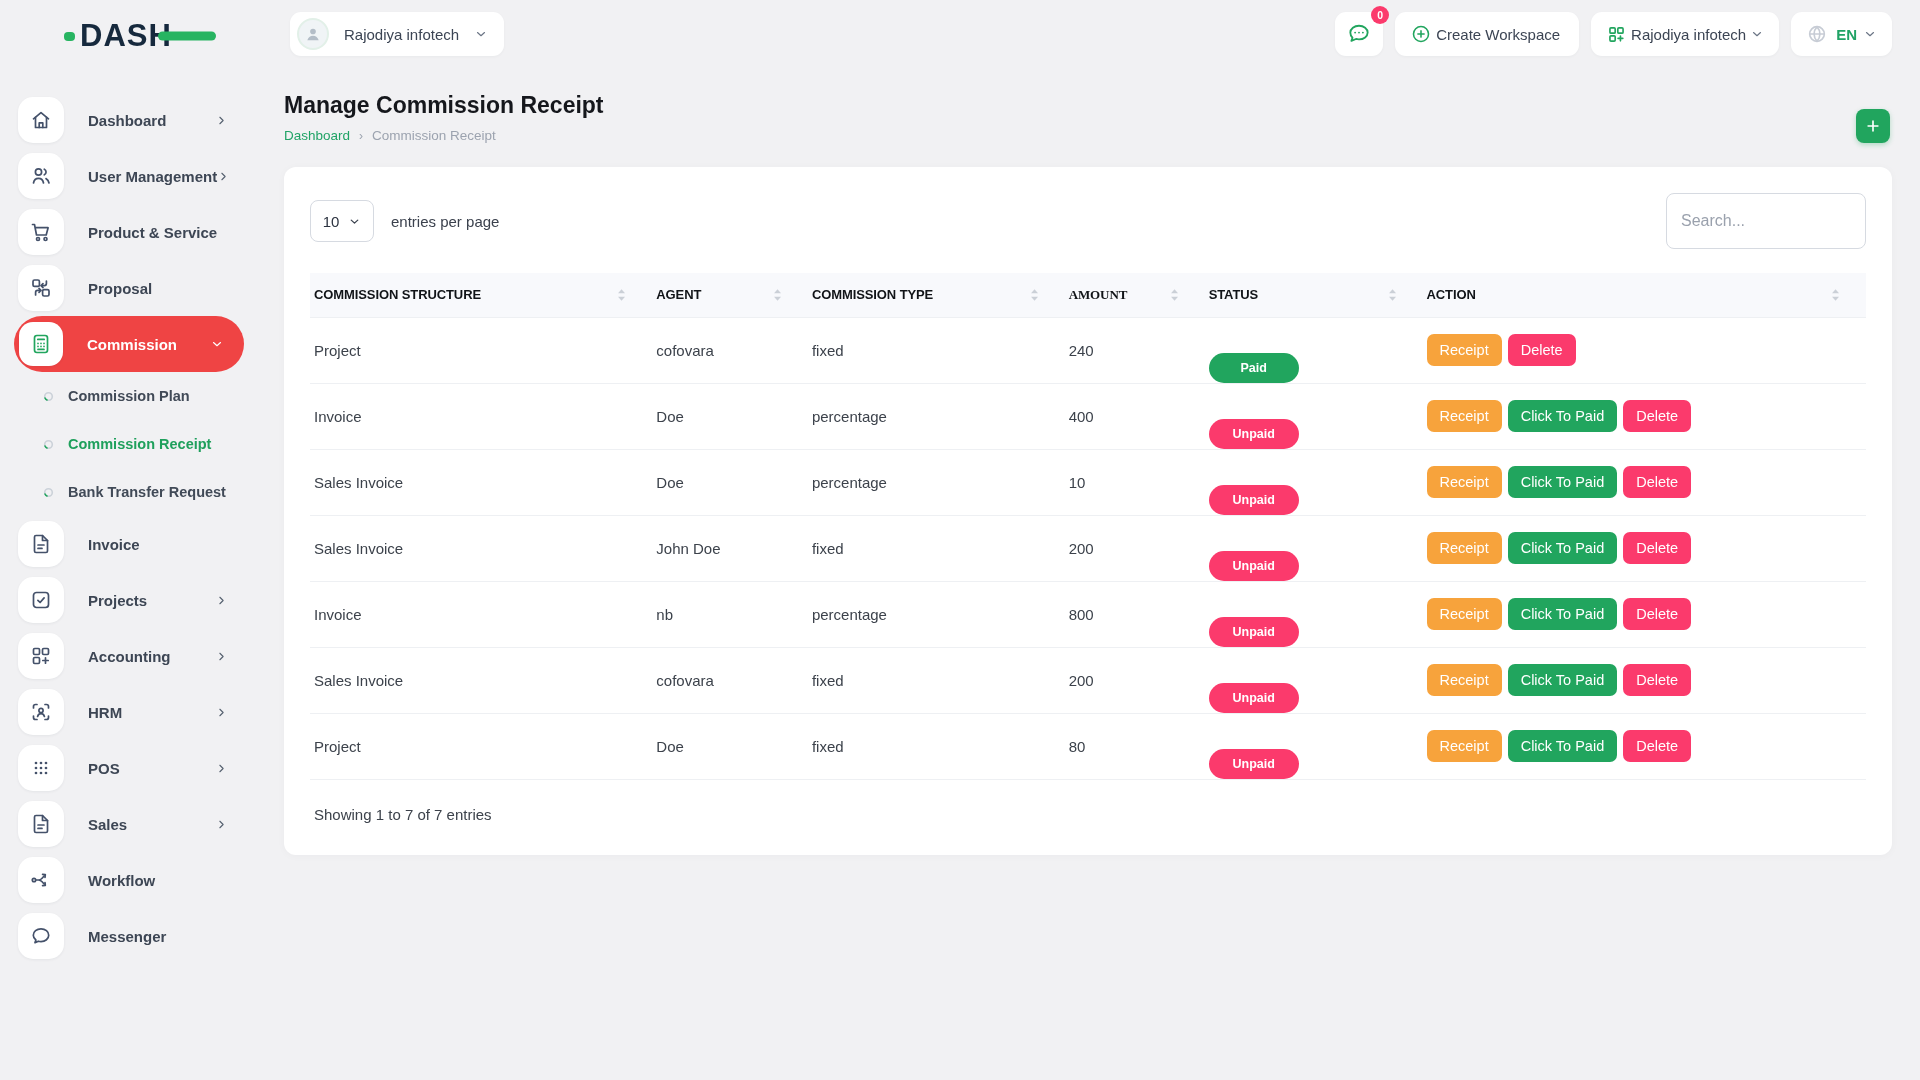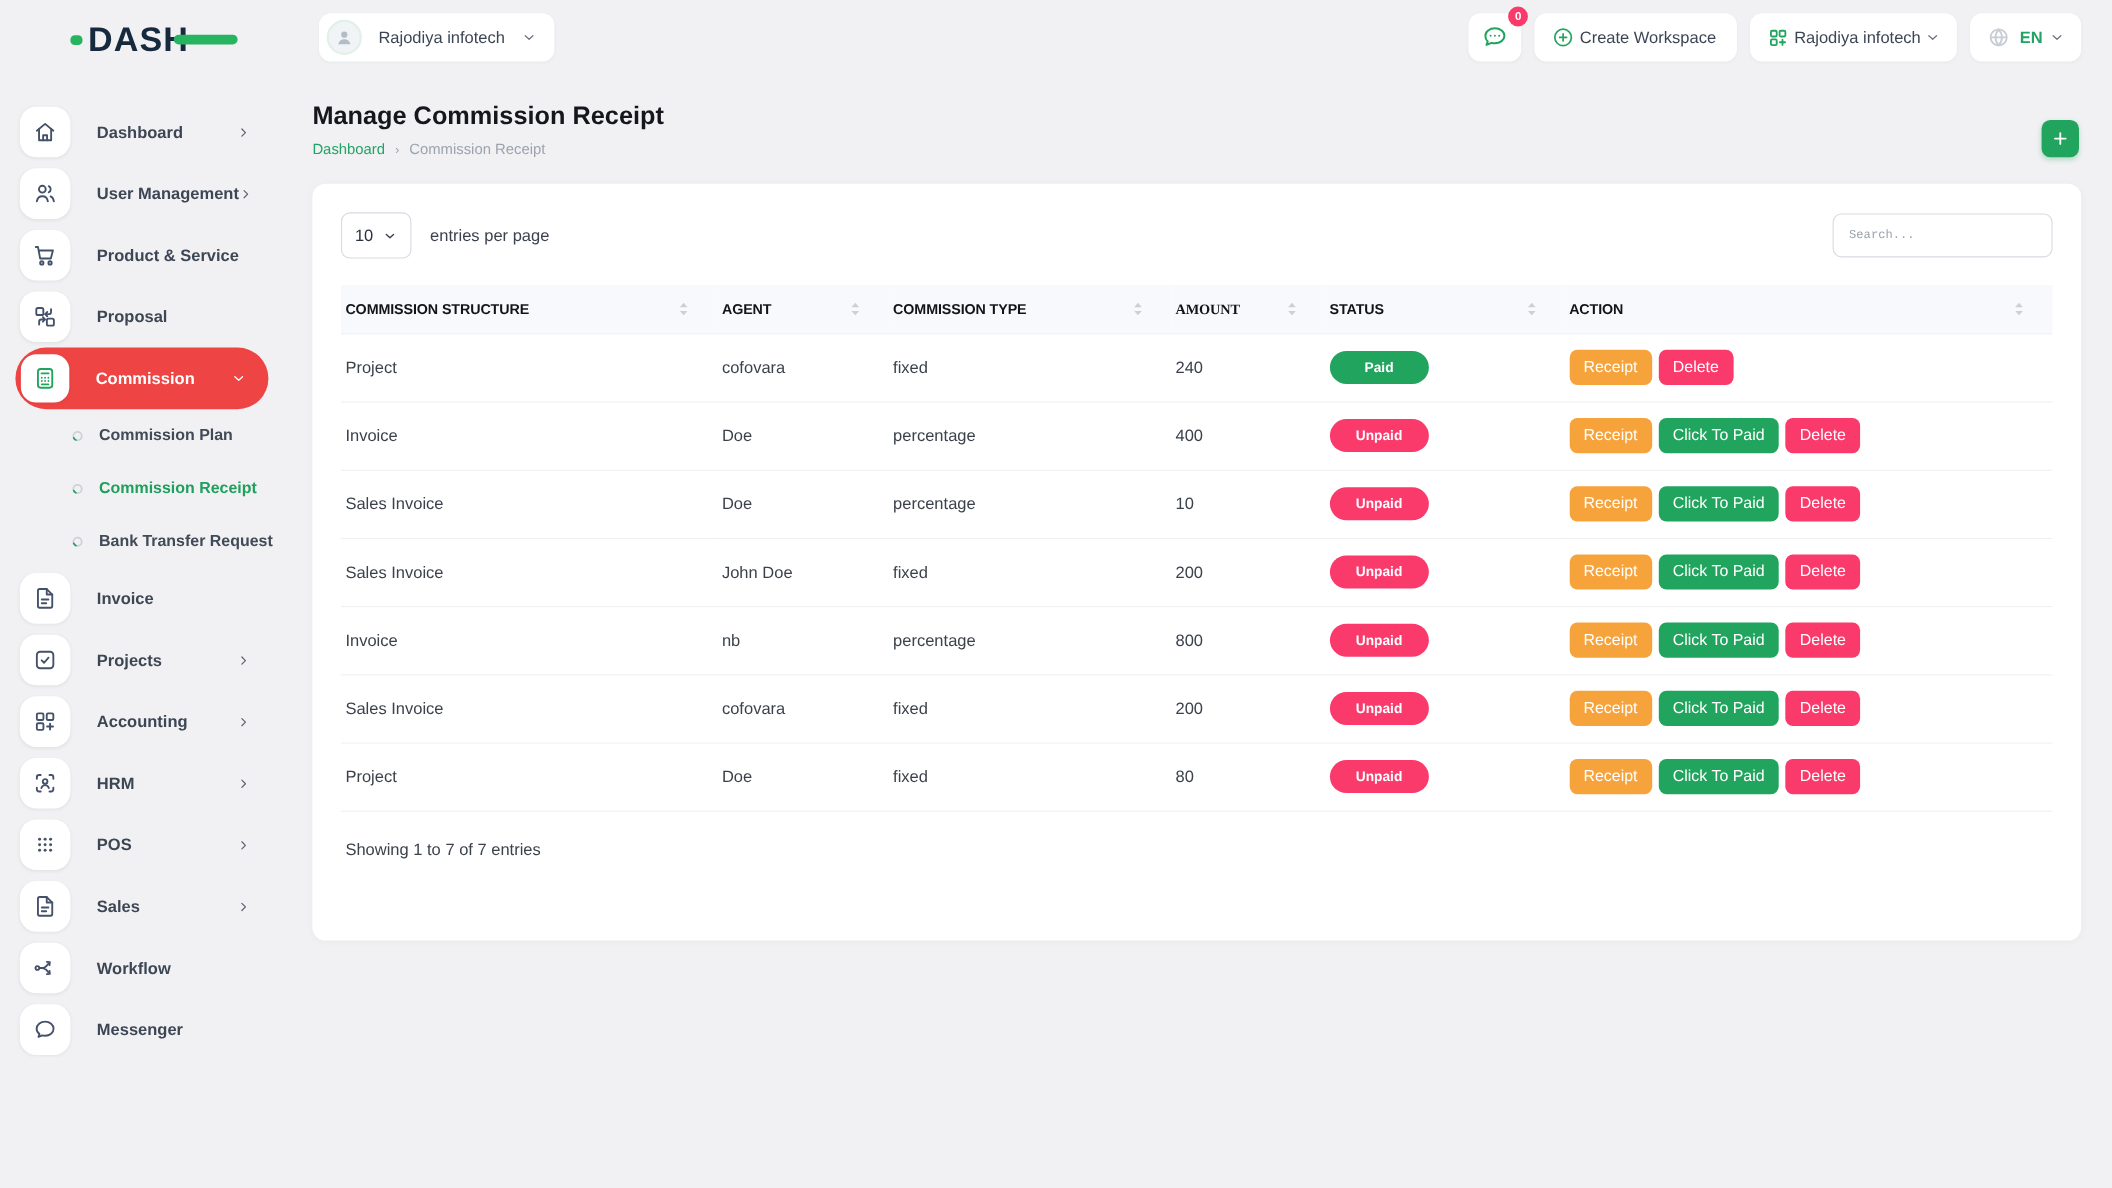--- a/index.html
+++ b/index.html
@@ -32,49 +32,49 @@
   
   .sidebar { position:absolute; top:92px; left:0; width:258px; }
   .side-item { height:56px; display:flex; align-items:center; padding:0 30px 0 18px; cursor:pointer; }
   .icon-box { width:46px; height:46px; border-radius:15px; background:#fff; display:flex; align-items:center; justify-content:center; color:#44516a; box-shadow:0 1px 3px rgba(20,30,50,.06); flex:none; }
   .side-label { margin-left:24px; font-size:15px; font-weight:600; color:#3d4654; white-space:nowrap; }
   .side-chevron { margin-left:auto; color:#55606f; }
   .side-item.active { background:#ef4444; border-radius:28px; margin:0 14px; padding:0 20px 0 5px; }
   .side-item.active .icon-box { width:44px; height:44px; border-radius:14px; color:#21a55e; }
   .side-item.active .side-label { color:#fff; font-weight:700; }
   .side-item.active .side-chevron { color:#fff; }
-  .sub-item { height:48px; display:flex; align-items:center; padding-left:64px; cursor:pointer; font-size:14.5px; font-weight:600; color:#414a57; }
+  .sub-item { height:48px; display:flex; align-items:center; padding-left:42px; cursor:pointer; font-size:14.5px; font-weight:600; color:#414a57; }
   .sub-item .bullet { margin-right:13px; display:flex; }
   .sub-item.active { color:#1fa05c; font-weight:700; }
 
   
   .main { position:absolute; left:284px; top:78px; right:28px; }
   .page-title { margin-top:14px; font-size:23px; font-weight:700; color:#15171c; }
   .breadcrumb { margin-top:9px; display:flex; align-items:center; gap:9px; font-size:13.5px; }
   .crumb-link { color:#21a366; cursor:pointer; }
   .crumb-sep { color:#9ca3af; font-size:12px; }
   .crumb-current { color:#9ca3af; }
   .add-btn { position:absolute; top:31px; right:2px; width:34px; height:34px; border-radius:8px; background:#21a55e; color:#fff; display:flex; align-items:center; justify-content:center; cursor:pointer; box-shadow:0 2px 5px rgba(33,165,94,.3); }
 
   .card { margin-top:24px; background:#fff; border-radius:12px; padding:26px 26px 0; height:688px; box-shadow:0 1px 8px rgba(25,39,60,.03); position:relative; }
   .controls { display:flex; align-items:center; margin-bottom:24px; }
   .select-box { width:64px; height:42px; border:1px solid #d6dae1; border-radius:8px; display:flex; align-items:center; justify-content:center; gap:9px; font-size:15px; color:#2c3340; cursor:pointer; background:#fff; }
   .entries-label { margin-left:17px; font-size:15px; color:#3b414d; }
-  .search-input { margin-left:auto; width:200px; height:40px; border:1px solid #d6dae1; border-radius:8px; padding:0 14px; font-size:11px; color:#2c3340; outline:none; font-family:Liberation Mono, monospace; }
+  .search-input { margin-left:auto; width:200px; height:56px; border:1px solid #d6dae1; border-radius:8px; padding:0 14px; font-size:16px; color:#2c3340; outline:none; font-family:Liberation Sans, sans-serif; }
   .search-input::placeholder { color:#9aa1ad; }
 
   table { width:100%; border-collapse:collapse; table-layout:fixed; }
   thead th { background:#f8f9fc; height:44px; font-size:13px; font-weight:700; color:#111418; text-align:left; letter-spacing:-0.1px; }
   .th-inner { display:flex; align-items:center; justify-content:space-between; padding:0 26px 0 4px; }
   th:nth-child(1){ width:22%; } th:nth-child(2){ width:10%; } th:nth-child(3){ width:16.5%; }
   th:nth-child(4){ width:9%;font-family:Liberation Serif, serif; } th:nth-child(5){ width:14%; } th:nth-child(6){ width:28.5%; }
   .sort { opacity:.9; cursor:pointer; }
   tbody td { height:62px; border-top:1px solid #eef0f3; font-size:15px; color:#3c424b; padding-left:4px; vertical-align:middle; }
   tbody tr:last-child td { border-bottom:1px solid #eef0f3; }
-  .badge { display:inline-block; min-width:90px; text-align:center; padding:8px 10px; border-radius:16px; color:#fff; font-size:12.5px; font-weight:600; }
+  .badge { display:inline-block; min-width:90px; text-align:center; padding:8px 10px; border-radius:16px; color:#fff; font-size:12.5px; font-weight:600;margin-top:35px; }
   .badge.success { background:#21a55e; }
   .badge.danger { background:#fb3a6c; }
   .btn { display:inline-block; padding:8px 13px; border-radius:7px; color:#fff; font-size:14.5px; font-weight:500; margin-right:6px; cursor:pointer; }
   .btn.warning { background:#f7a33c; }
   .btn.success { background:#21a55e; }
   .btn.danger { background:#fb3a6c; }
   .table-footer { padding:26px 0 0 4px; font-size:15px; color:#3c424b; }
 </style>
 </head>
 <body>

